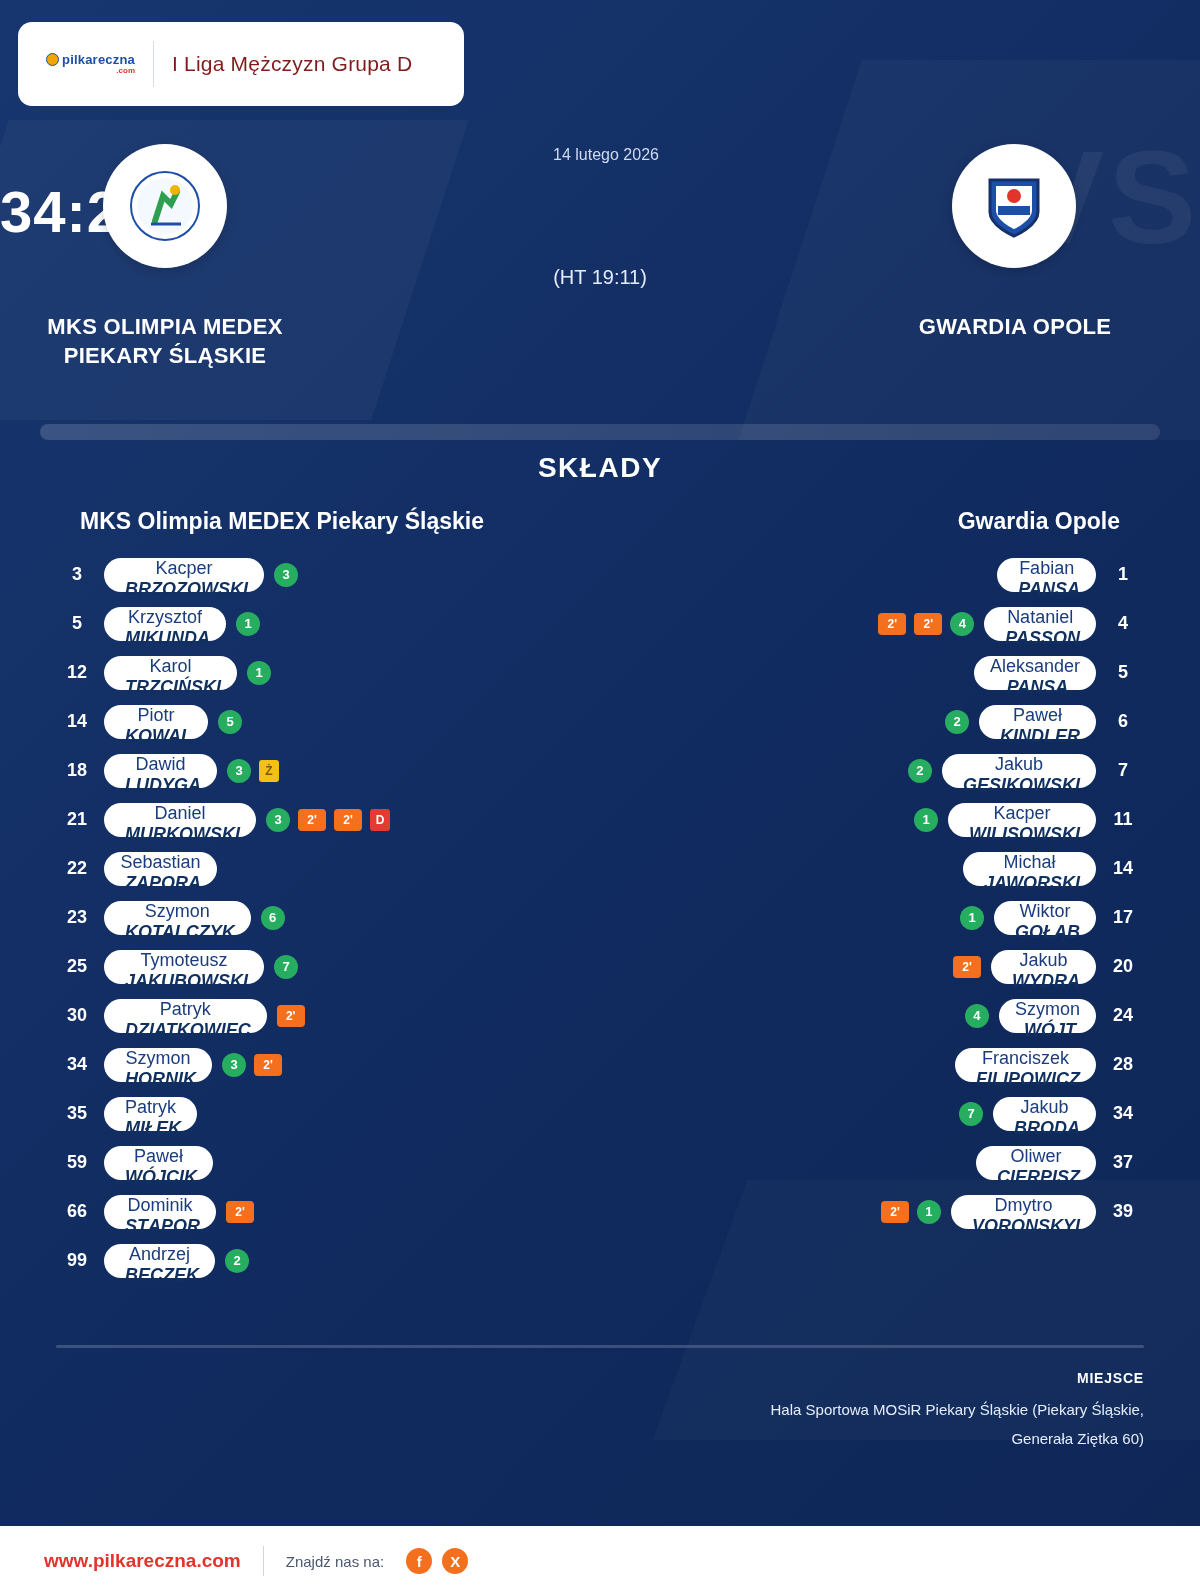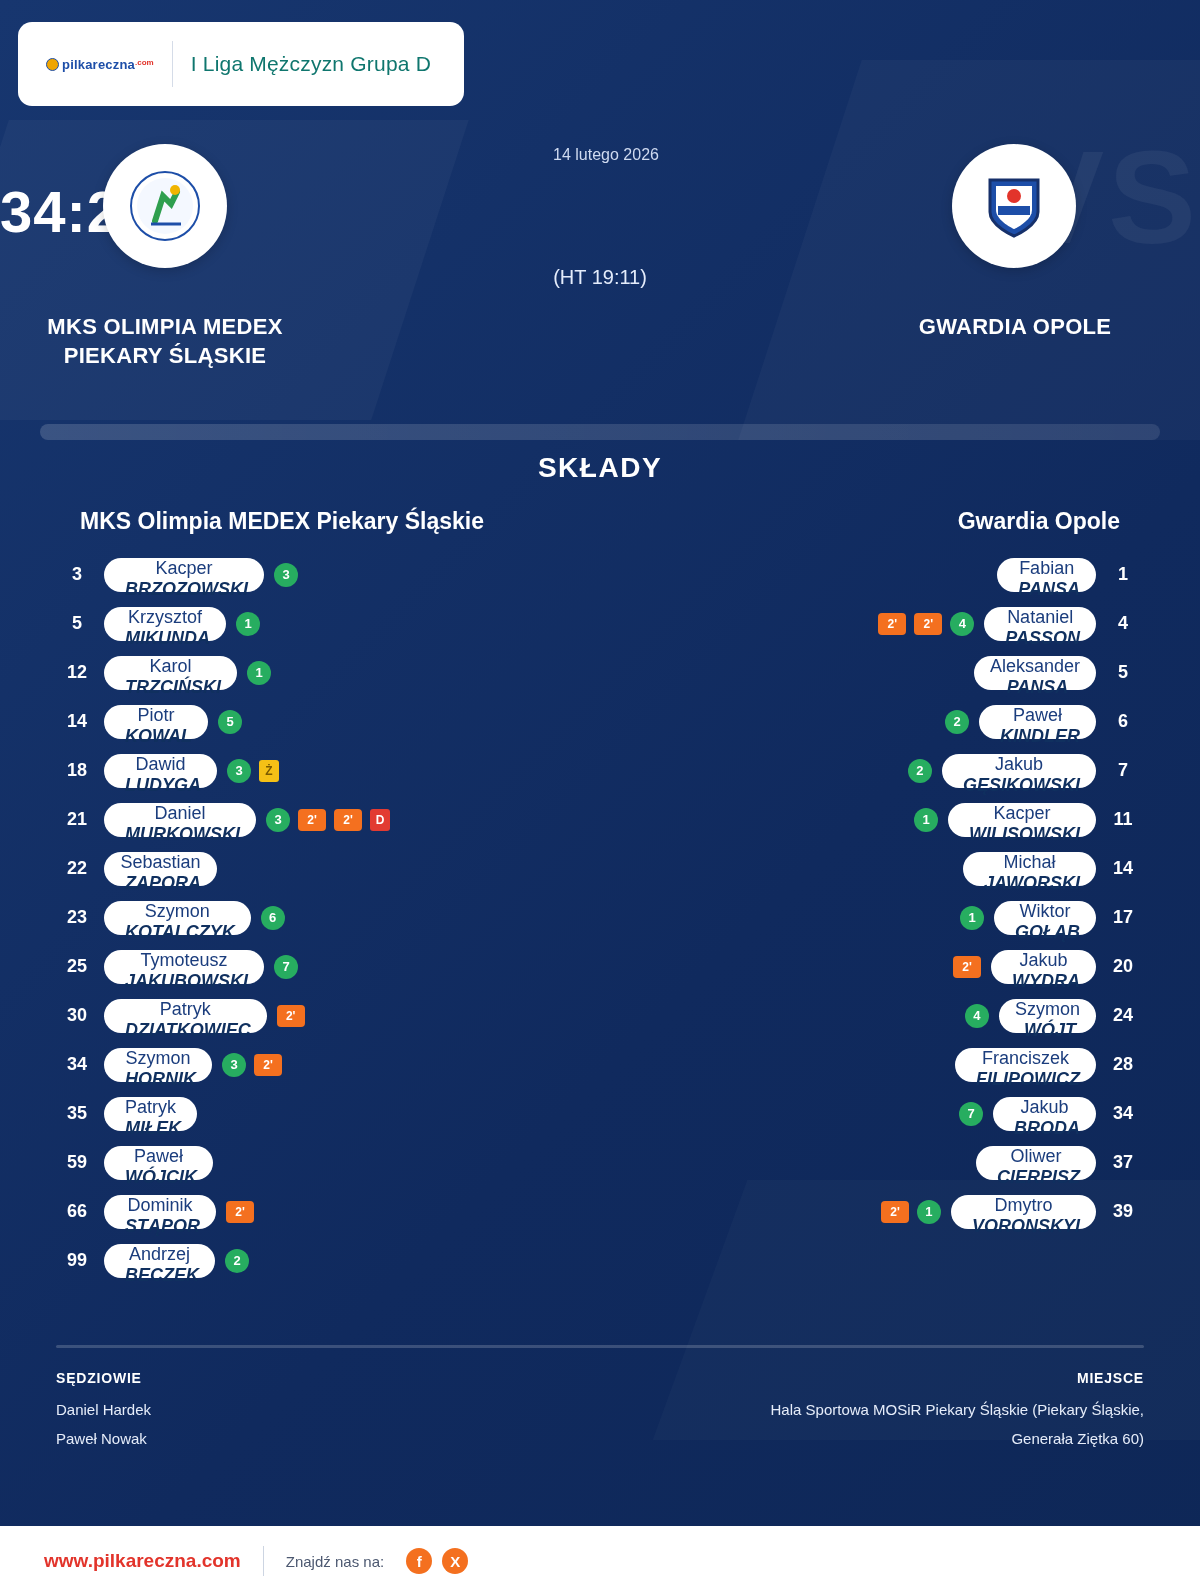--- a/index.html
+++ b/index.html
@@ -48,36 +48,36 @@
     width: 446px; height: 84px;
     background: #ffffff;
     border-radius: 14px;
     display: flex;
     align-items: center;
     padding-left: 28px;
     gap: 18px;
   }
   .brand-logo {
     display: flex;
-    flex-direction: row;
+    flex-direction: column;
     line-height: 1;
   }
   .brand-top { display: flex; align-items: center; gap: 3px; }
   .brand-ball {
     width: 13px; height: 13px; border-radius: 50%;
     background: #f0a500;
     border: 1.5px solid #1d4ea8;
     display: inline-block;
   }
   .brand-name { font-size: 13px; font-weight: bold; color: #1d4ea8; letter-spacing: .2px; }
   .brand-sub { font-size: 8px; color: #e2342b; font-weight: bold; text-align: right; margin-top: 1px; }
   .pill-divider { width: 1px; height: 46px; background: #d5dce8; }
   .league-name {
     font-size: 21px;
-    color: #0f766e;
+    color: #7f1d1d;
     font-weight: 500;
     letter-spacing: .2px;
   }
 
   
   .vs-watermark {
     position: absolute;
     left: 0; right: 0; top: 132px;
     text-align: right;
     font-size: 132px;
@@ -622,25 +622,20 @@
           <div class="badges">
             <div class="b-goal">1</div>
             <div class="b-sus">2'</div>
           </div>
         </div>
       </div>
   </div>
 
   <div class="info-sep"></div>
 
-  <div class="info-left">
-    <div class="info-title">SĘDZIOWIE</div>
-    <div class="info-line">Daniel Hardek</div>
-    <div class="info-line">Paweł Nowak</div>
-  </div>
 
   <div class="info-right">
     <div class="info-title">MIEJSCE</div>
     <div class="info-line">Hala Sportowa MOSiR Piekary Śląskie (Piekary Śląskie,</div>
     <div class="info-line">Generała Ziętka 60)</div>
   </div>
 
   <div class="bottom-bar">
     <div class="site-url">www.pilkareczna.com</div>
     <div class="bar-div"></div>

